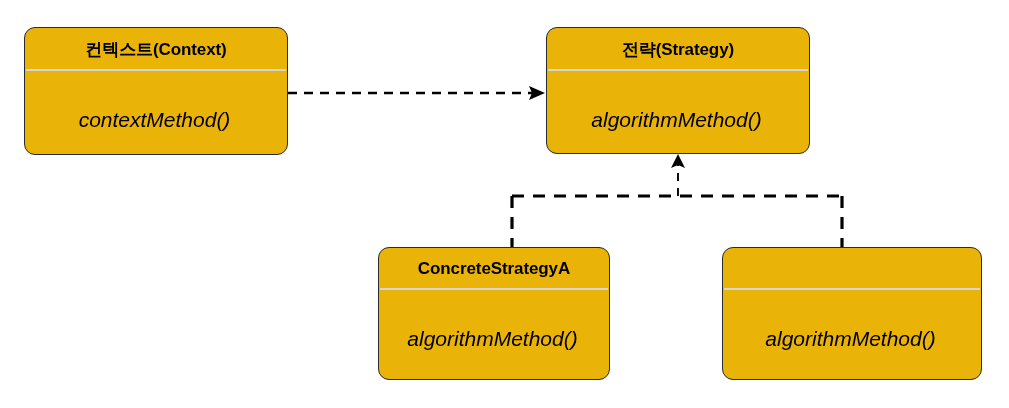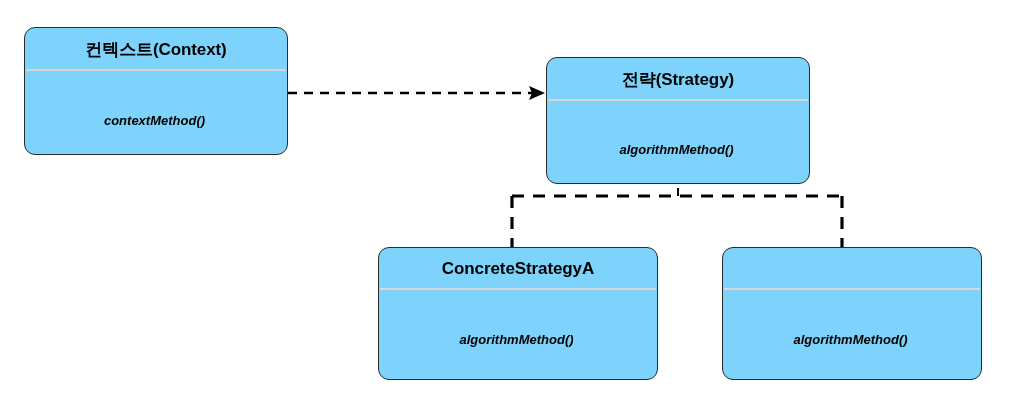--- a/index.html
+++ b/index.html
@@ -13,21 +13,21 @@
   #diagram-canvas {
     position: relative;
     width: 1009px;
     height: 408px;
     background: #ffffff;
     overflow: hidden;
   }
   .uml-class {
     position: absolute;
     box-sizing: border-box;
-    background: #7dd3fc;
+    background: #eab308;
     border: 1.6px solid #2b2b2b;
     border-radius: 11px;
     z-index: 2;
   }
   .uml-title {
     position: absolute;
     left: 0;
     right: 0;
     top: 0;
     display: flex;
@@ -47,37 +47,36 @@
     background: #d6d6d6;
   }
   .uml-method {
     position: absolute;
     left: 0;
     right: 3px;
     display: flex;
     align-items: center;
     justify-content: center;
     font-style: italic;
-    font-size: 13px;
+    font-size: 21px;
     color: #000000;
     white-space: nowrap;
-    font-weight: bold;
   }
   
   #box-context      { left: 24px;  top: 27px;  width: 264px; height: 128px; }
   #box-context   .uml-title   { height: 42px; }
   #box-context   .uml-divider { top: 41px; }
   #box-context   .uml-method  { top: 58px; height: 68px; }
 
-  #box-strategy     { left: 546px; top: 27px;  width: 264px; height: 127px; margin-top: 30px; }
+  #box-strategy     { left: 546px; top: 27px;  width: 264px; height: 127px; }
   #box-strategy  .uml-title   { height: 42px; }
   #box-strategy  .uml-divider { top: 41px; }
   #box-strategy  .uml-method  { top: 58px; height: 67px; }
 
-  #box-concrete-a   { left: 378px; top: 247px; width: 280px; height: 133px; }
+  #box-concrete-a   { left: 378px; top: 247px; width: 232px; height: 133px; }
   #box-concrete-a .uml-title   { height: 41px; }
   #box-concrete-a .uml-divider { top: 40px; }
   #box-concrete-a .uml-method  { top: 56px; height: 70px; }
 
   #box-concrete-b   { left: 722px; top: 247px; width: 260px; height: 133px; }
   #box-concrete-b .uml-title   { height: 41px; }
   #box-concrete-b .uml-divider { top: 40px; }
   #box-concrete-b .uml-method  { top: 56px; height: 70px; }
 
   

